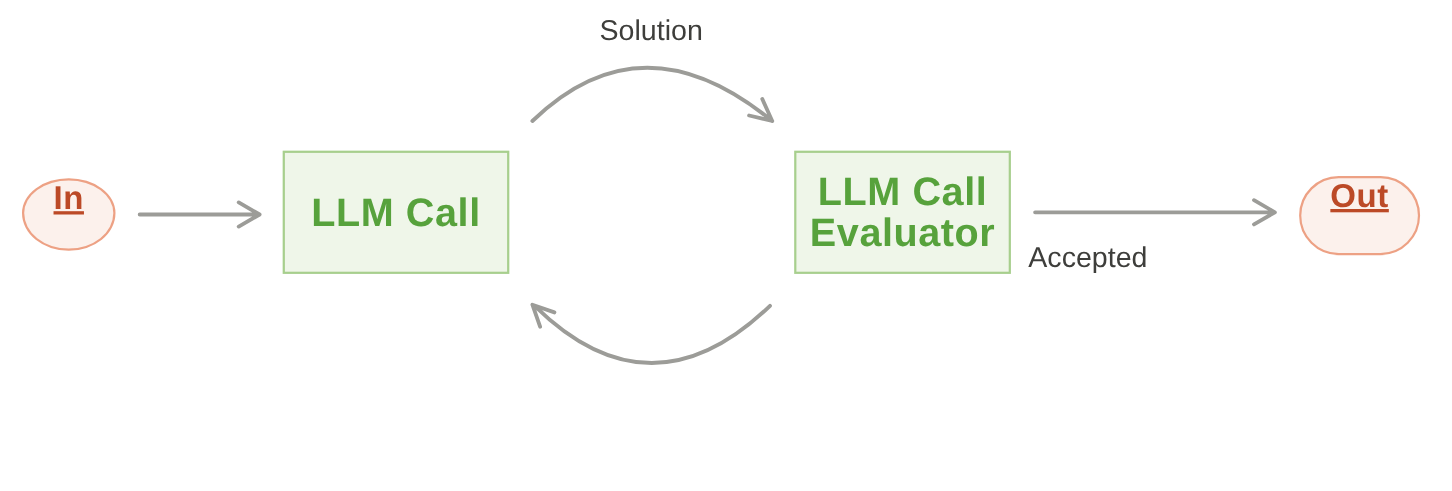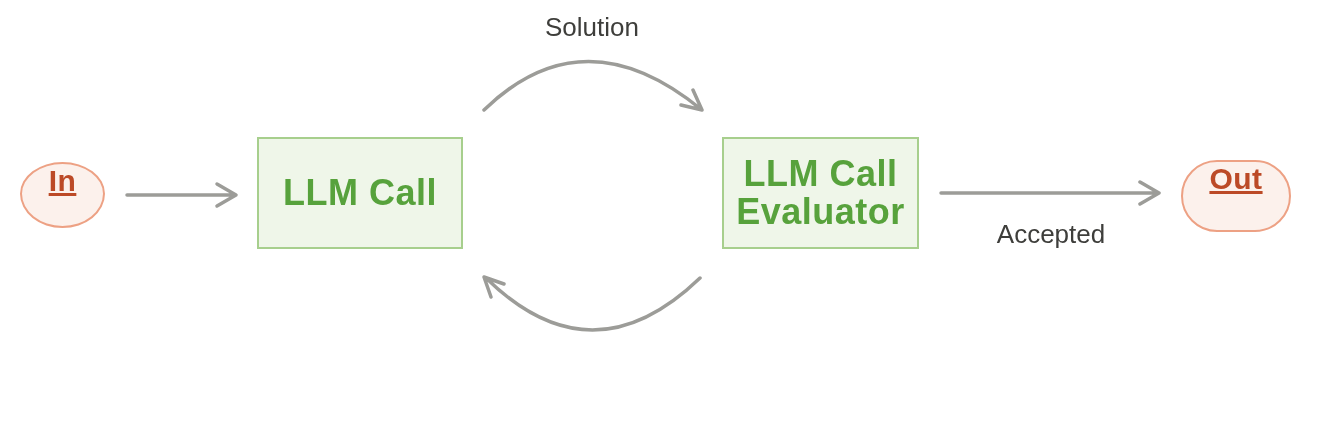--- a/index.html
+++ b/index.html
@@ -72,21 +72,21 @@
   .edge-label {
     position: absolute;
     color: var(--label-gray);
     font-size: 26px;
     line-height: 37px;
     text-align: center;
     transform: translateX(-50%);
     white-space: nowrap;
   }
   .edge-label.solution { left: 592px; top: 9px; }
-  .edge-label.accepted { left: 1051px; top: 216px; }
+  .edge-label.accepted { left: 989px; top: 216px; }
   .edge-label.rejected { left: 593px; top: 344px; }
 </style>
 </head>
 <body>
 
 <div class="canvas">
 
   <svg class="edges" viewBox="0 0 1320 446" xmlns="http://www.w3.org/2000/svg" aria-hidden="true">
 
     <path d="M 127 195 L 233 195 M 217 184 L 236 195 L 217 206"></path>

